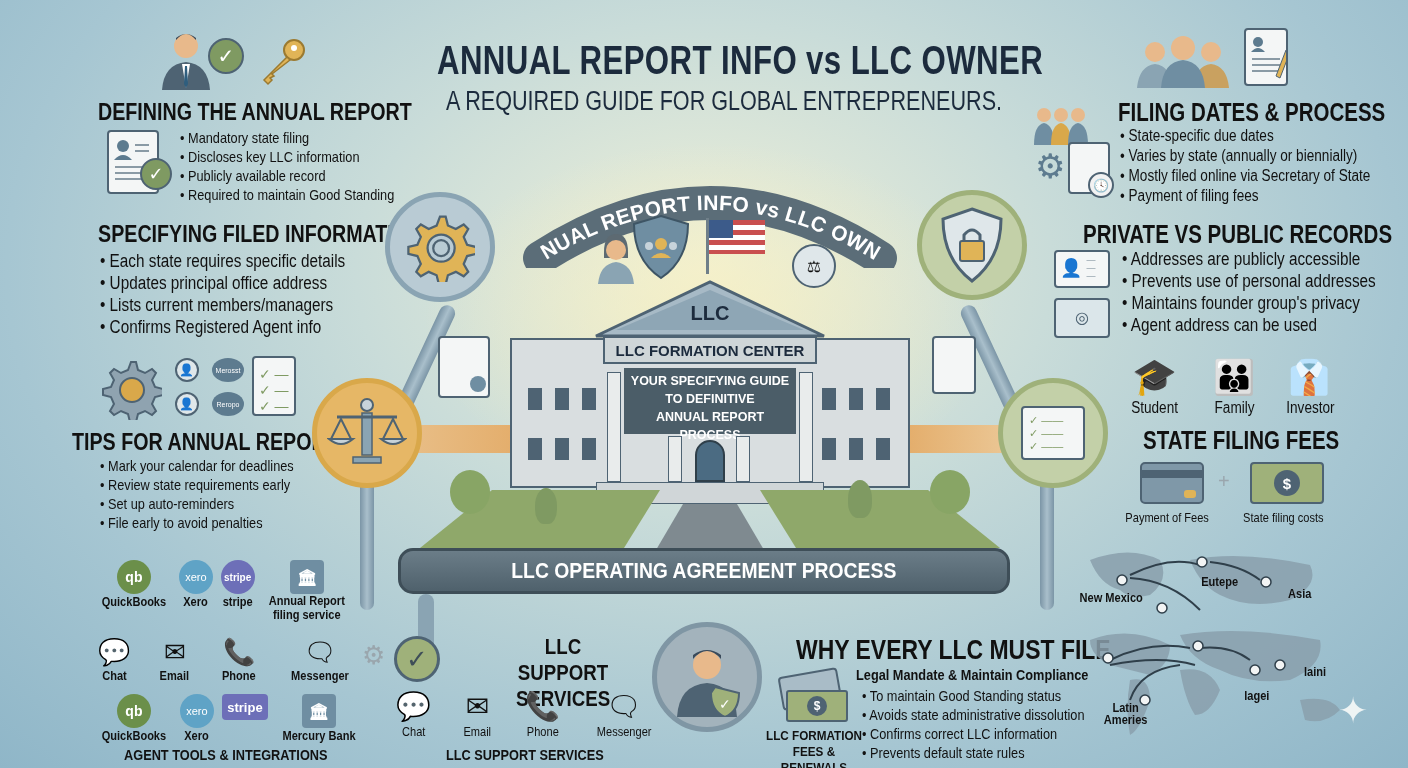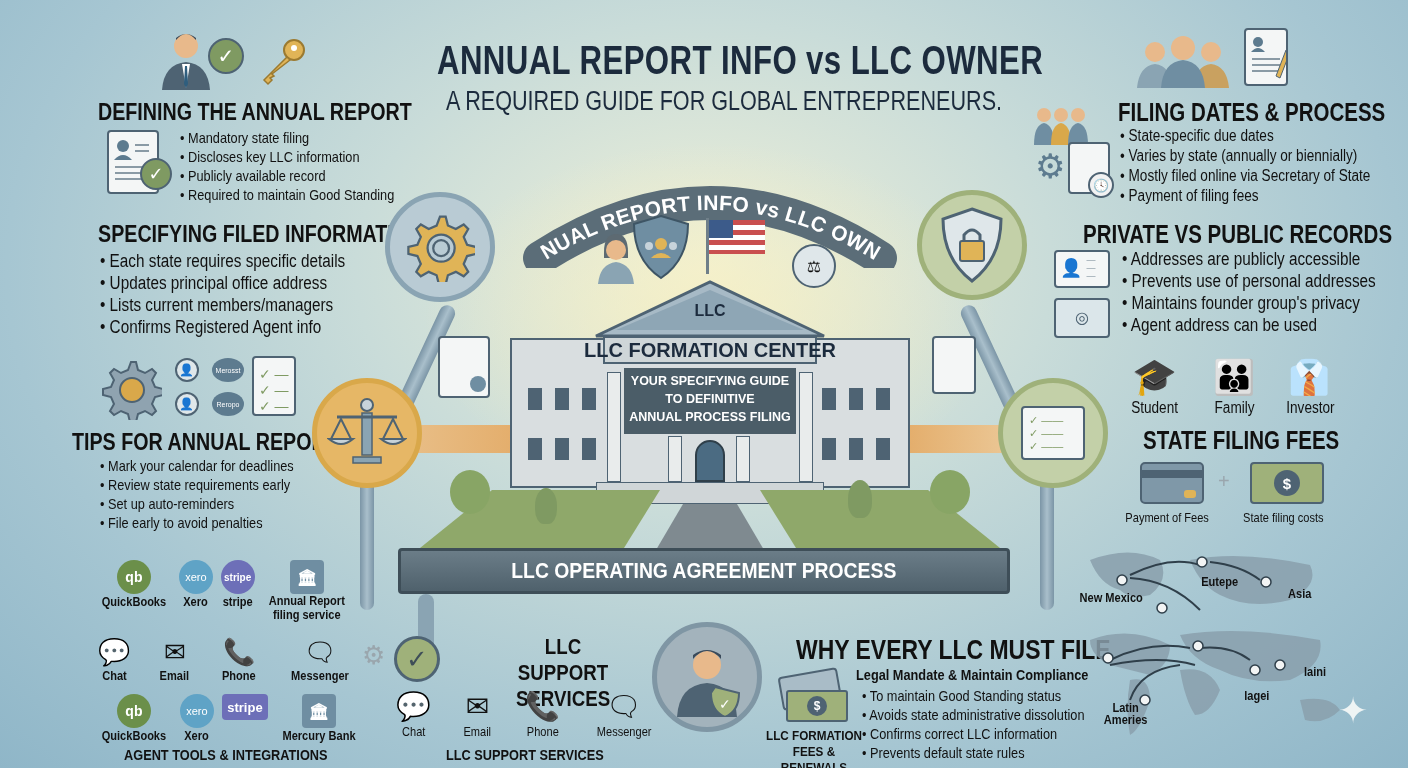--- a/index.html
+++ b/index.html
@@ -254,29 +254,29 @@
   <div style="position:absolute;left:3px;top:2px;width:24px;height:18px;background:#3c5b8a;"></div>
 </div>
 <div class="abs ring" style="left:792px;top:244px;width:44px;height:44px;background:#dfe7ea;border:2px solid #4e6373;font-size:16px;">⚖</div>
 
 <div class="abs" style="left:592px;top:278px;width:236px;height:60px;">
   <svg width="236" height="60" viewBox="0 0 236 60">
       <path d="M4 58 L118 4 L232 58Z" fill="#a7bac6" stroke="#4e6373" stroke-width="3"></path>
       <path d="M24 52 L118 12 L212 52Z" fill="#8ea6b5"></path>
     </svg>
 </div>
-<div class="abs" style="left:680px;top:302px;width:60px;text-align:center;font-weight:bold;font-size:16px;color:#1c2b3d;">LLC</div>
+<div class="abs" style="left:680px;top:302px;width:60px;text-align:center;font-weight:bold;font-size:20px;color:#1c2b3d;">LLC</div>
 <div class="abs" style="left:510px;top:338px;width:400px;height:150px;background:#d9dee0;border:2px solid #4e6373;"></div>
 <div class="abs" style="left:603px;top:336px;width:214px;height:28px;background:#cfd6d8;border:2px solid #4e6373;display:flex;align-items:center;justify-content:center;">
-  <span style="font-weight:bold;font-size:20px;color:#1c2b3d;white-space:nowrap;">LLC FORMATION CENTER</span>
+  <span style="font-weight:bold;font-size:15px;color:#1c2b3d;white-space:nowrap;">LLC FORMATION CENTER</span>
 </div>
 <div class="abs" style="left:624px;top:368px;width:172px;height:66px;background:#4b5d68;color:#fff;text-align:center;font-weight:bold;font-size:12.5px;line-height:18px;padding-top:4px;">
   <div>YOUR SPECIFYING GUIDE</div>
   <div>TO DEFINITIVE</div>
-  <div>ANNUAL PROCESS FILING</div>
+  <div>ANNUAL REPORT PROCESS</div>
 </div>
 
 <div class="abs" style="left:528px;top:388px;width:80px;height:80px;background:repeating-linear-gradient(90deg,#4e6373 0 14px,transparent 14px 27px);-webkit-mask:linear-gradient(#000 0 22px,transparent 22px 50px,#000 50px 72px,transparent 72px);mask:linear-gradient(#000 0 22px,transparent 22px 50px,#000 50px 72px,transparent 72px);"></div>
 <div class="abs" style="left:822px;top:388px;width:80px;height:80px;background:repeating-linear-gradient(90deg,#4e6373 0 14px,transparent 14px 27px);-webkit-mask:linear-gradient(#000 0 22px,transparent 22px 50px,#000 50px 72px,transparent 72px);mask:linear-gradient(#000 0 22px,transparent 22px 50px,#000 50px 72px,transparent 72px);"></div>
 <div class="abs" style="left:607px;top:372px;width:14px;height:110px;background:#e9ecec;border:1.5px solid #4e6373;"></div>
 <div class="abs" style="left:799px;top:372px;width:14px;height:110px;background:#e9ecec;border:1.5px solid #4e6373;"></div>
 <div class="abs" style="left:668px;top:436px;width:14px;height:46px;background:#e9ecec;border:1.5px solid #4e6373;"></div>
 <div class="abs" style="left:736px;top:436px;width:14px;height:46px;background:#e9ecec;border:1.5px solid #4e6373;"></div>
 <div class="abs" style="left:695px;top:440px;width:30px;height:42px;background:#4b6b82;border:2px solid #2f3f4a;border-radius:15px 15px 0 0;"></div>
 <div class="abs" style="left:596px;top:482px;width:228px;height:22px;background:#d0d6d8;border:1.5px solid #4e6373;"></div>
@@ -286,21 +286,21 @@
 <div class="abs" style="left:620px;top:504px;width:180px;height:46px;background:#7f8a90;clip-path:polygon(20% 100%,35% 0,65% 0,80% 100%);"></div>
 <div class="abs" style="left:450px;top:470px;width:40px;height:44px;border-radius:50%;background:#88a565;"></div>
 <div class="abs" style="left:930px;top:470px;width:40px;height:44px;border-radius:50%;background:#88a565;"></div>
 <div class="abs" style="left:535px;top:488px;width:22px;height:36px;border-radius:50% 50% 40% 40%;background:#7f9a62;"></div>
 <div class="abs" style="left:848px;top:480px;width:24px;height:38px;border-radius:50% 50% 40% 40%;background:#7f9a62;"></div>
 
 <div class="abs card" style="left:438px;top:336px;width:52px;height:62px;"></div>
 <div class="abs ring" style="left:470px;top:376px;width:16px;height:16px;background:#6f8ea2;"></div>
 <div class="abs card" style="left:932px;top:336px;width:44px;height:58px;"></div>
 
-<div class="abs" style="left:398px;top:548px;width:612px;height:46px;background:linear-gradient(180deg,#6b7d88,#4f616c);border:3px solid #3e4e58;border-radius:4px;display:flex;align-items:center;justify-content:center;">
+<div class="abs" style="left:398px;top:548px;width:612px;height:46px;background:linear-gradient(180deg,#6b7d88,#4f616c);border:3px solid #3e4e58;border-radius:15px;display:flex;align-items:center;justify-content:center;">
   <span style="color:#fff;font-weight:bold;font-size:22px;transform:scaleX(0.88);white-space:nowrap;">LLC OPERATING AGREEMENT PROCESS</span>
 </div>
 
 <div class="abs" style="left:418px;top:594px;width:16px;height:60px;background:#8aa4b3;border-radius:8px;"></div>
 <div class="abs ring" style="left:394px;top:636px;width:46px;height:46px;background:#9fb17a;border:3px solid #4e6373;color:#3e4e58;font-size:26px;">✓</div>
 <div class="abs" style="left:362px;top:640px;color:#9aa6ad;font-size:26px;">⚙</div>
 <div class="abs ring" style="left:652px;top:622px;width:110px;height:110px;background:#a3b3bc;border:5px solid #7f96a4;">
   <svg width="80" height="80" viewBox="0 0 80 80">
       <circle cx="40" cy="28" r="14" fill="#e8b98b"></circle>
       <path d="M26 22 Q40 6 54 22 L54 18 Q40 8 26 18Z" fill="#3a4a5a"></path>

